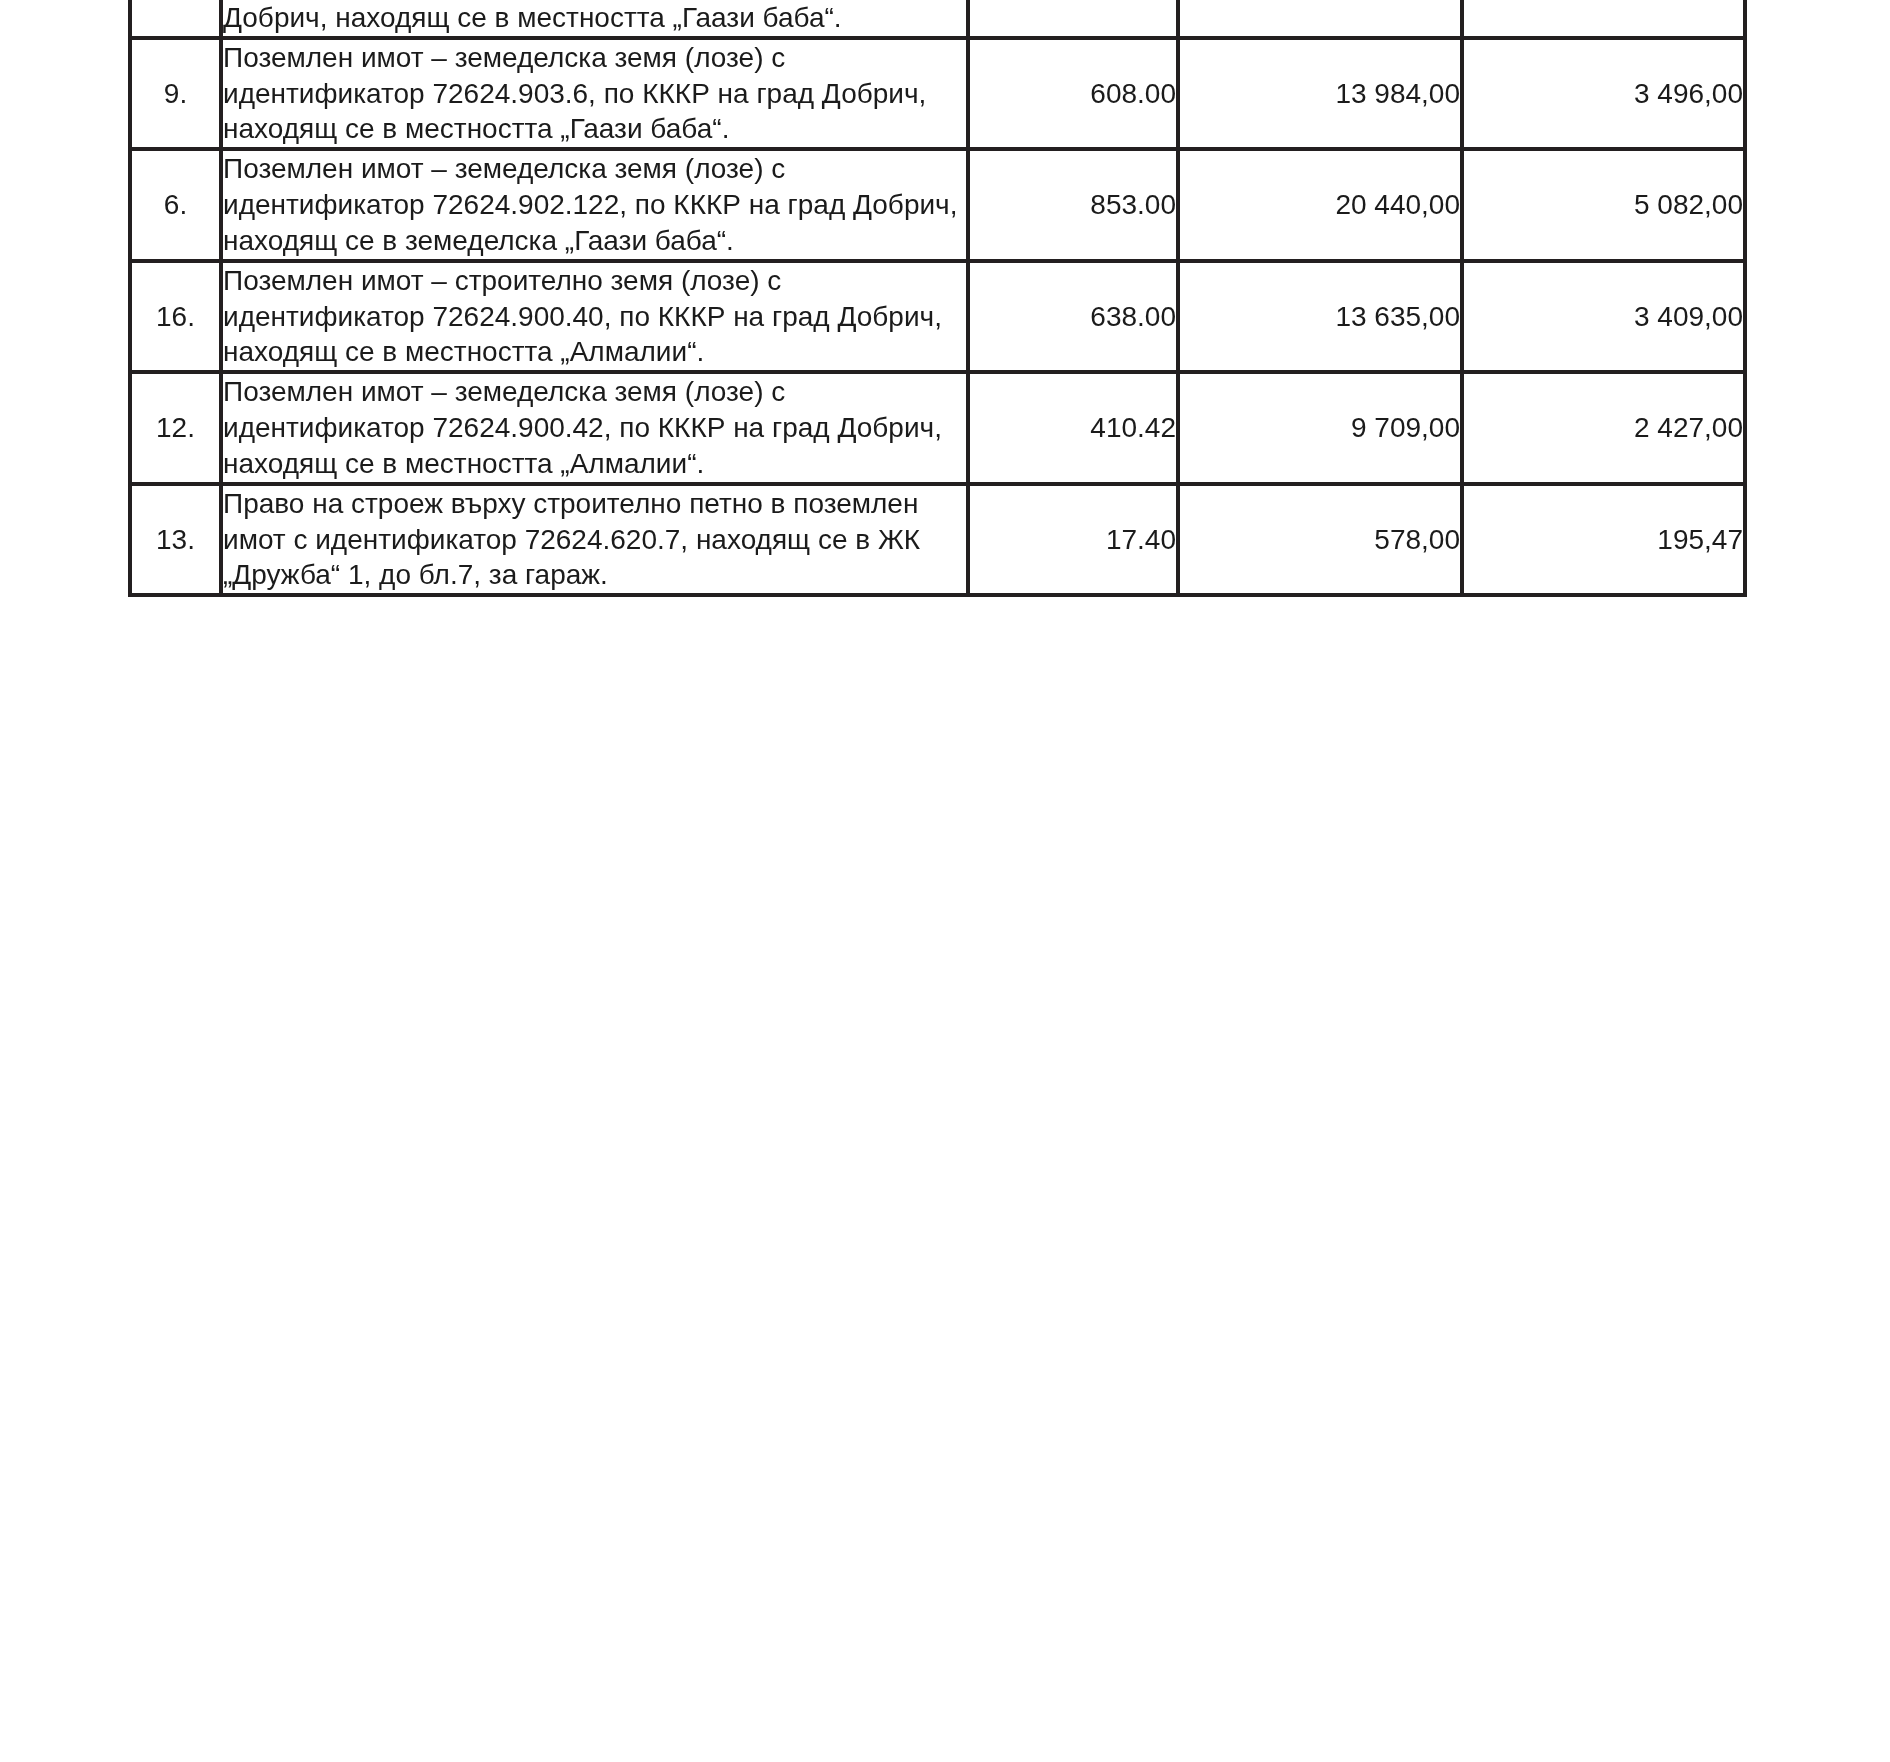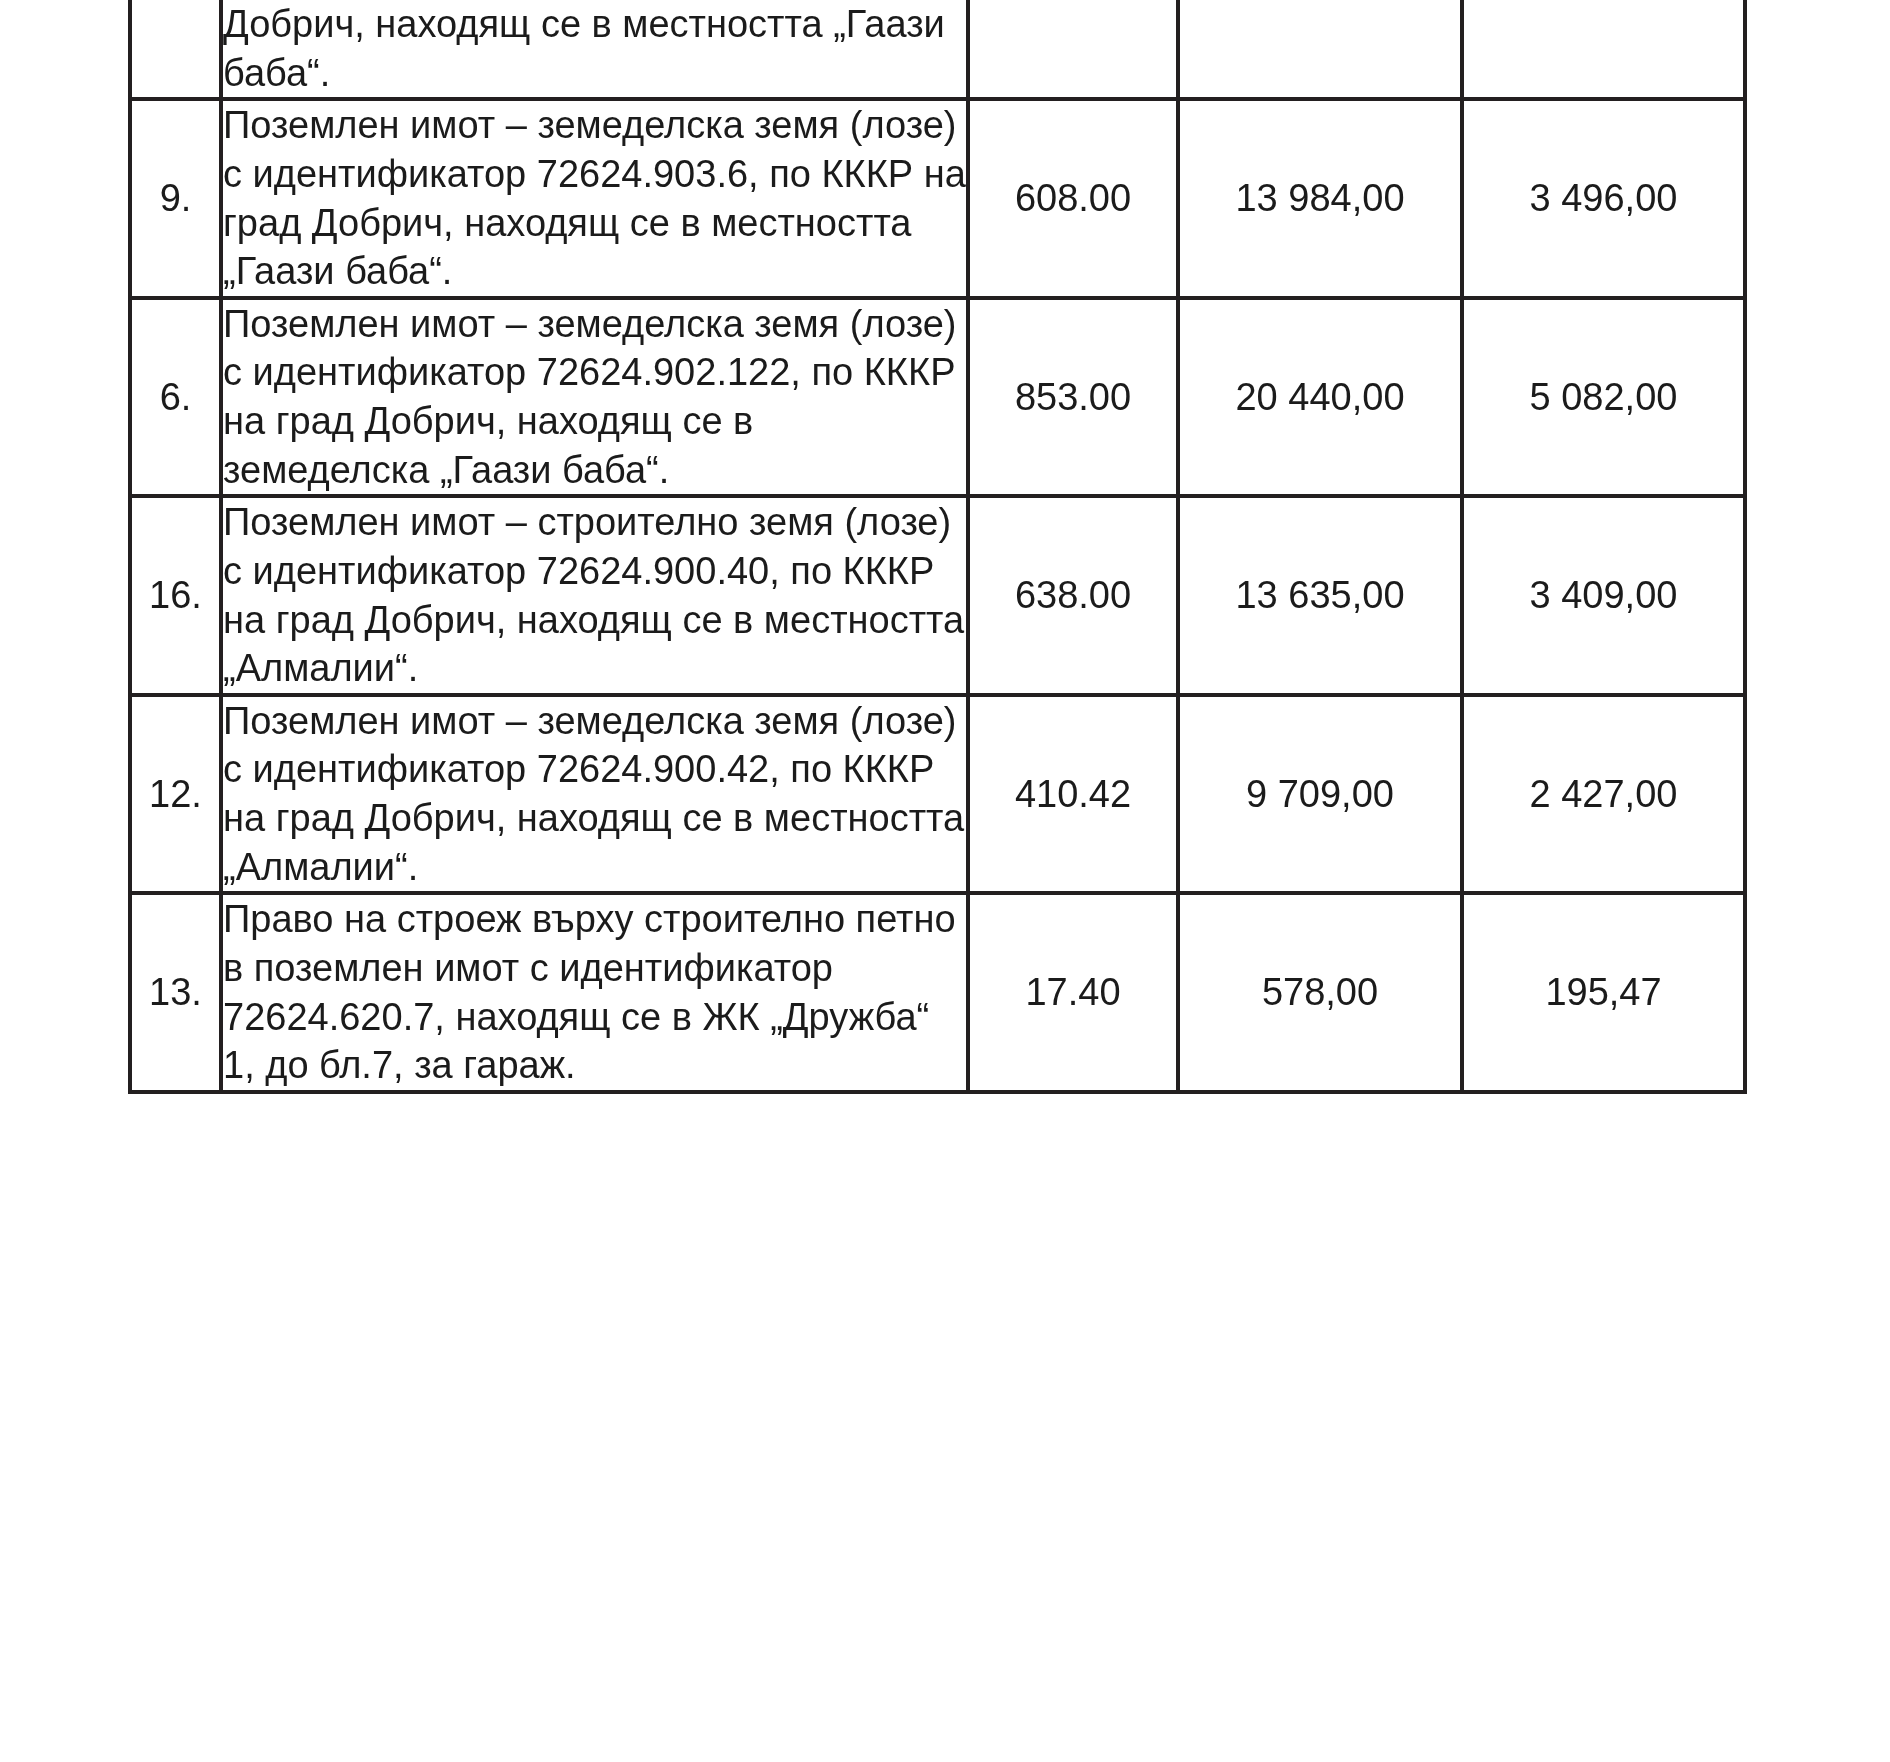--- a/index.html
+++ b/index.html
@@ -23,41 +23,41 @@
     border-collapse: collapse;
     table-layout: fixed;
     margin-left: 128px;
     margin-top: 0;
     width: 1455px;
   }
   table.doc-table td {
     border: 4px solid #231f20;
     vertical-align: middle;
     padding: 0;
-    font-size: 38px;
+    font-size: 28px;
     line-height: 1.28;
   }
   
   col.c-num   { width: 91px; }
   col.c-desc  { width: 747px; }
   col.c-area  { width: 210px; }
   col.c-val1  { width: 284px; }
   col.c-val2  { width: 283px; }
 
   td.num {
     text-align: center;
     font-size: 38px;
   }
   td.desc {
     text-align: left;
     padding: 8px 14px 10px 14px;
     vertical-align: top;
   }
   td.numeric {
-    text-align: center;
+    text-align: right;
     font-size: 38px;
     white-space: nowrap;
   }
   
   tr.clipped td {
     border-top: none;
   }
 </style>
 </head>
 <body>

